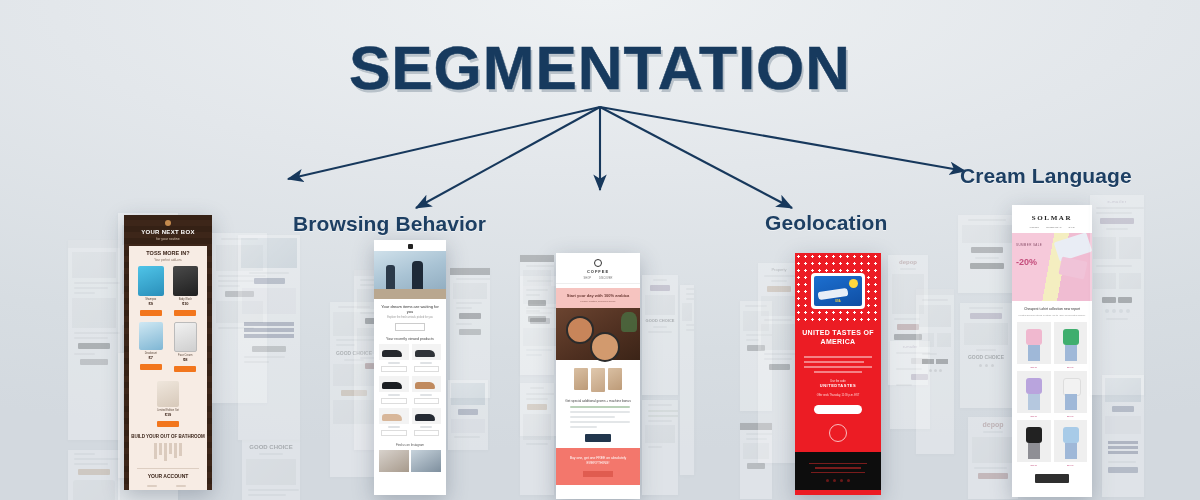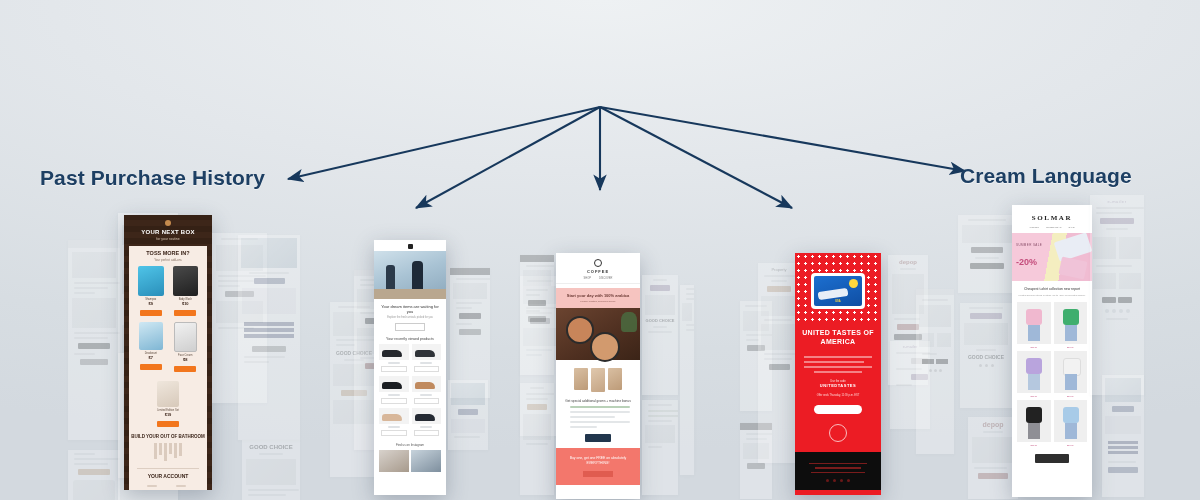--- a/index.html
+++ b/index.html
@@ -66,37 +66,39 @@
   .dots{
     background-image:radial-gradient(#fff 1px, transparent 1.2px);
     background-size:7px 7px;
   }
 </style>
 </head>
 <body>
 
 <div id="stage">
 
+  <div id="title">SEGMENTATION</div>
 
   <svg id="arrows" viewBox="0 0 1200 500">
     <defs>
       <marker id="ah" markerWidth="9" markerHeight="9" refX="7.4" refY="3.2" orient="auto" markerUnits="strokeWidth">
         <path d="M0,0 L8,3.2 L0,6.4 L2,3.2 Z" fill="#17385c"></path>
       </marker>
     </defs>
     <g stroke="#17385c" stroke-width="2.1" fill="none" marker-end="url(#ah)">
       <line x1="600" y1="107" x2="288" y2="179"></line>
       <line x1="600" y1="107" x2="416" y2="208"></line>
       <line x1="600" y1="107" x2="600" y2="190"></line>
       <line x1="600" y1="107" x2="792" y2="208"></line>
       <line x1="600" y1="107" x2="965" y2="171"></line>
     </g>
   </svg>
 
-  <div class="label lab-past">Past Purchase History</div>
+  <div class="label lab-browse">Browsing Behavior</div>
+  <div class="label lab-geo">Geolocation</div>
   <div class="label lab-native">Cream Language</div>
 
   <div class="cluster" style="left:60px;top:205px;width:250px;height:295px;">
 
     <div class="card faded2" style="left:8px;top:35px;width:52px;height:200px;">
       <div class="bar" style="height:8px;"></div>
       <div class="ph" style="height:26px;margin:4px;"></div>
       <div class="ln l"></div>
         <div class="ln m"></div>
         <div class="ln s"></div>
@@ -593,21 +595,21 @@
 
     <div class="card hero" style="left:62px;top:10px;width:80px;height:292px;">
       <div style="text-align:center;padding:9px 4px 4px;">
         <div style="font:bold 7px 'Liberation Serif',serif;color:#222;letter-spacing:1.6px;">SOLMAR</div>
       </div>
       <div style="display:flex;justify-content:center;gap:7px;font-size:2.4px;color:#888;padding-bottom:4px;">
         <span>WOMEN</span>
         <span>OUTERWEAR</span>
         <span>SALE</span>
       </div>
-      <div class="solmar-band" style="height:48px;position:relative;overflow:hidden;">
+      <div class="solmar-band" style="height:68px;position:relative;overflow:hidden;">
         <div style="position:absolute;left:4px;top:10px;font:3px 'Liberation Sans',sans-serif;color:#8a4f6a;letter-spacing:.4px;">SUMMER SALE</div>
         <div style="position:absolute;left:4px;top:24px;font:bold 9px 'Liberation Sans',sans-serif;color:#c44d7c;">-20%</div>
         <div style="position:absolute;right:2px;top:4px;width:34px;height:20px;background:#e9edf5;transform:rotate(-18deg);border-radius:2px;"></div>
         <div style="position:absolute;right:6px;top:26px;width:26px;height:18px;background:#f0c3d8;transform:rotate(12deg);border-radius:2px;"></div>
       </div>
       <div style="font-size:3.4px;color:#333;text-align:center;margin:6px 5px 2px;line-height:1.4;">Cheapest t-shirt collection new report</div>
       <div style="font-size:2.4px;color:#999;text-align:center;margin:0 6px 5px;line-height:1.4;">Limited summer styles in stock. Up to -20% on selected pieces.</div>
       <div style="display:grid;grid-template-columns:1fr 1fr;gap:3px;padding:0 5px;">
         <div>
           <div style="height:42px;background:#efefef;position:relative;">

